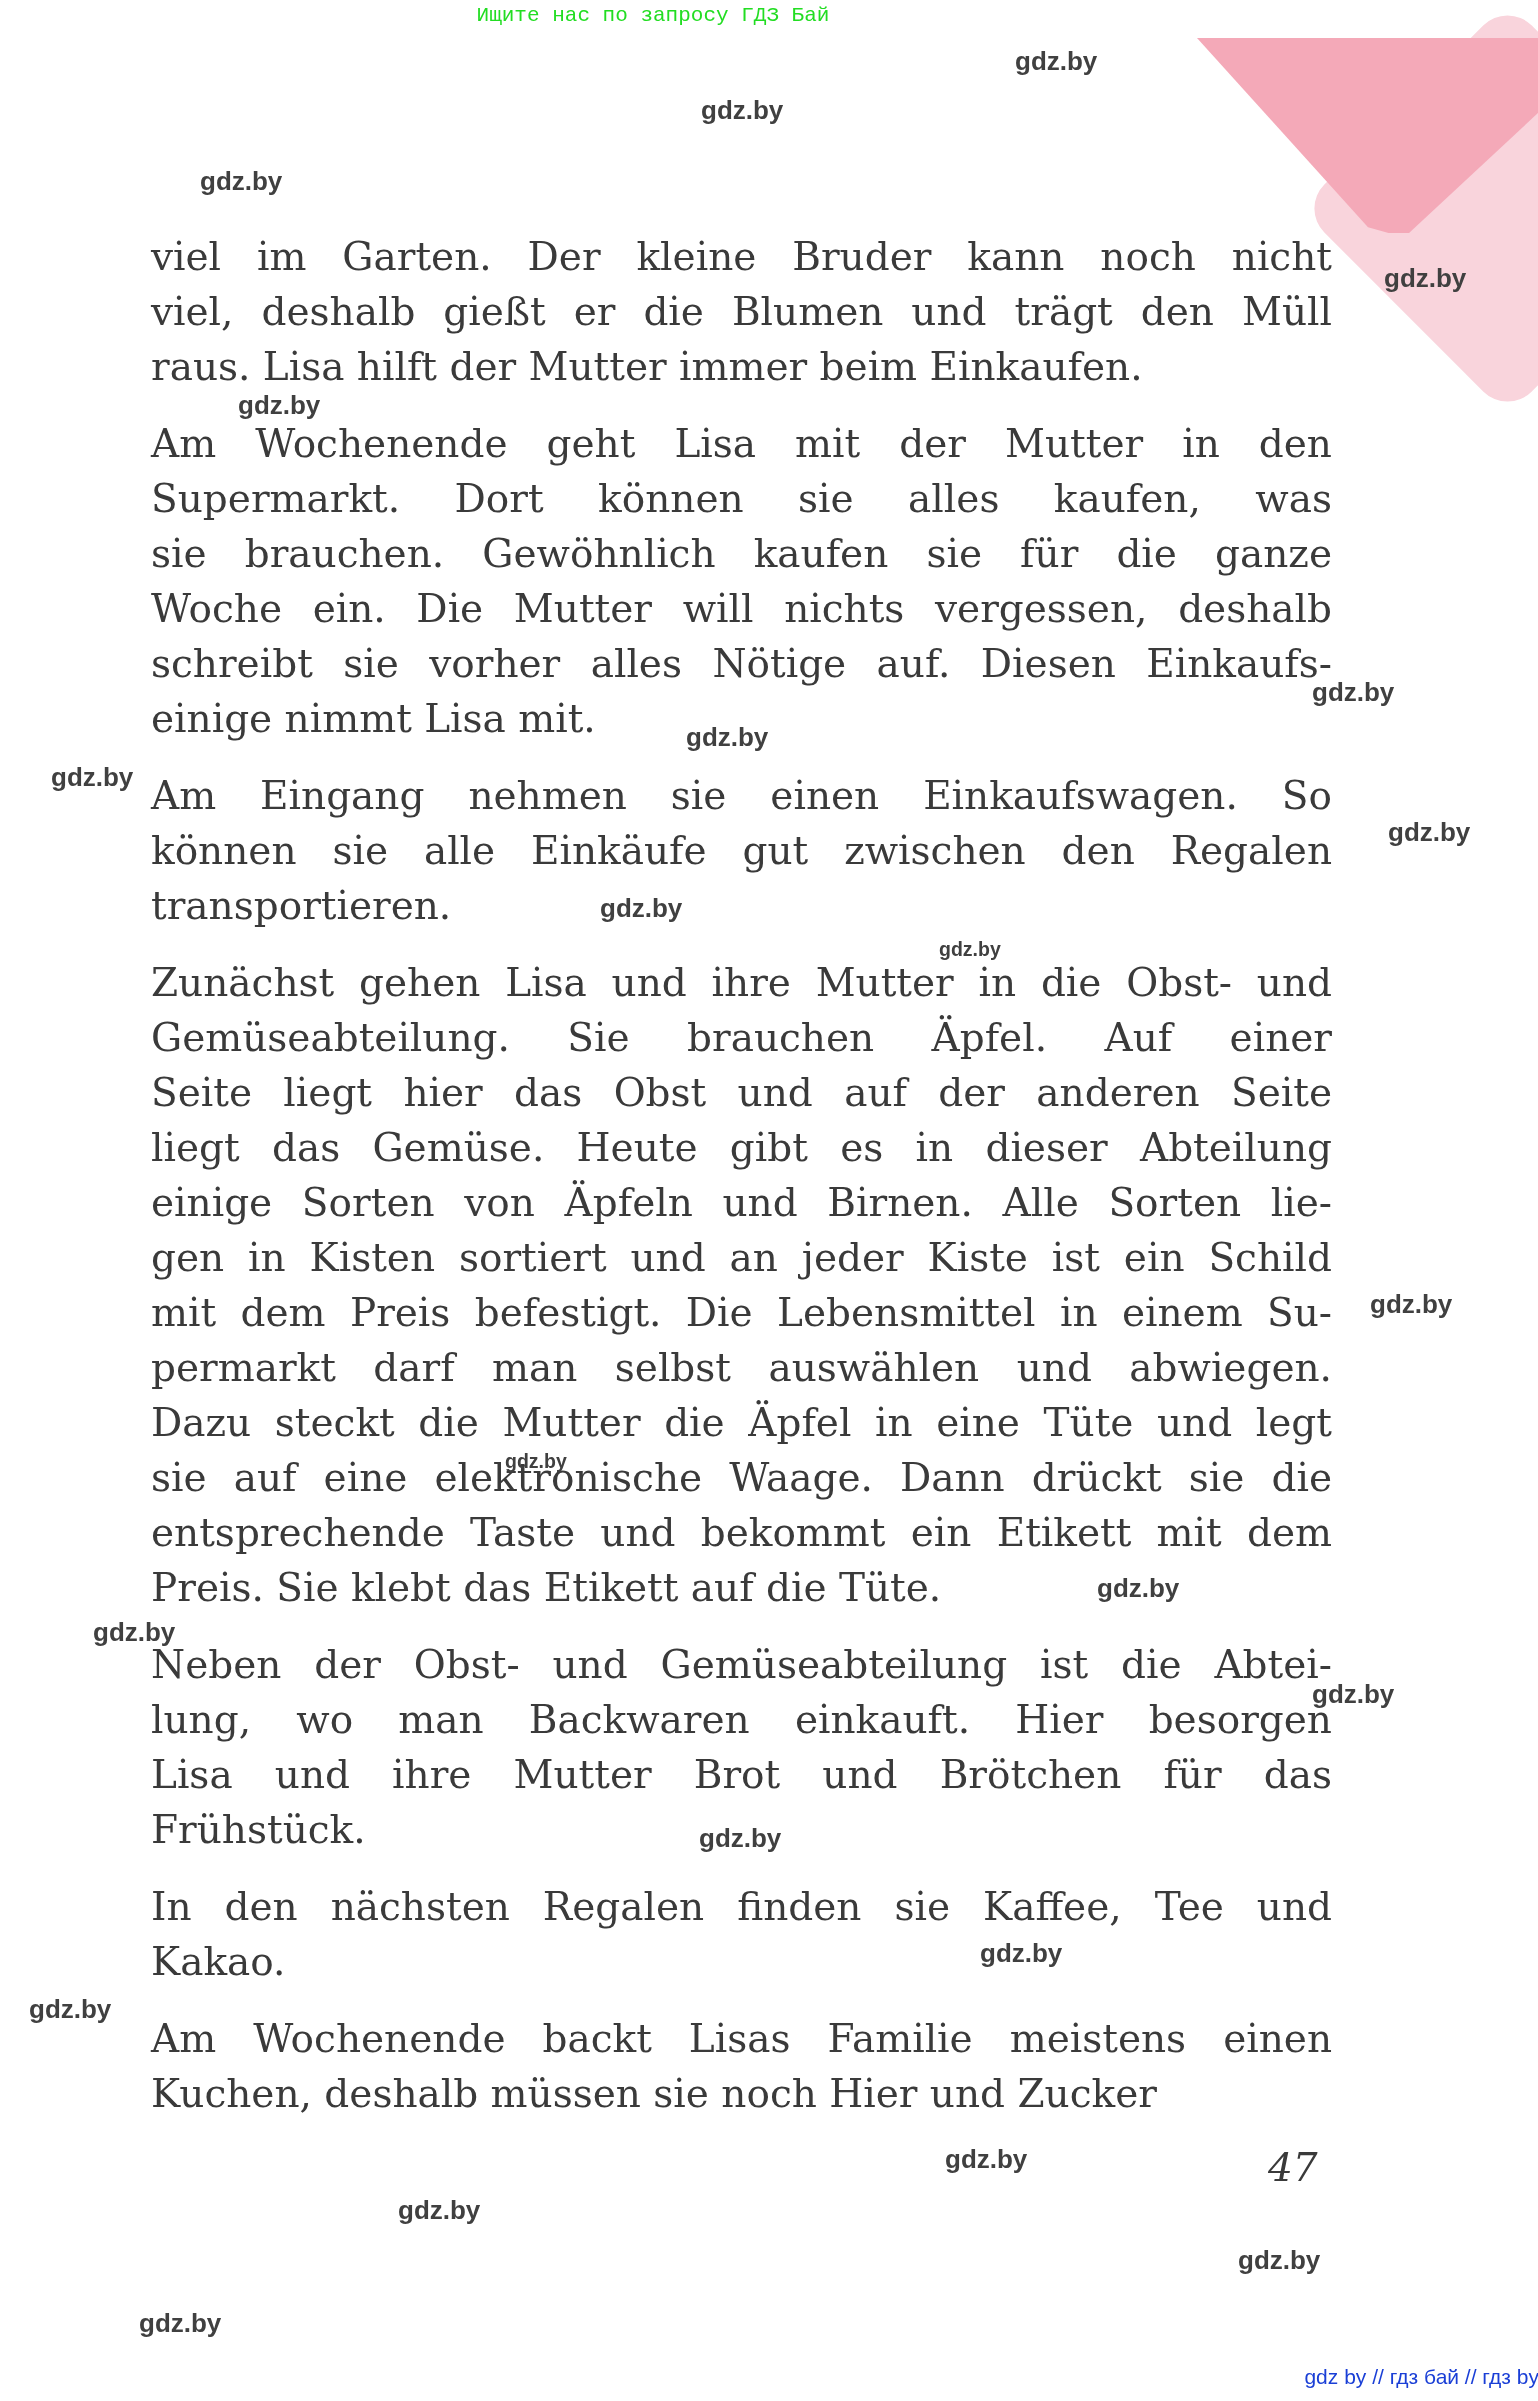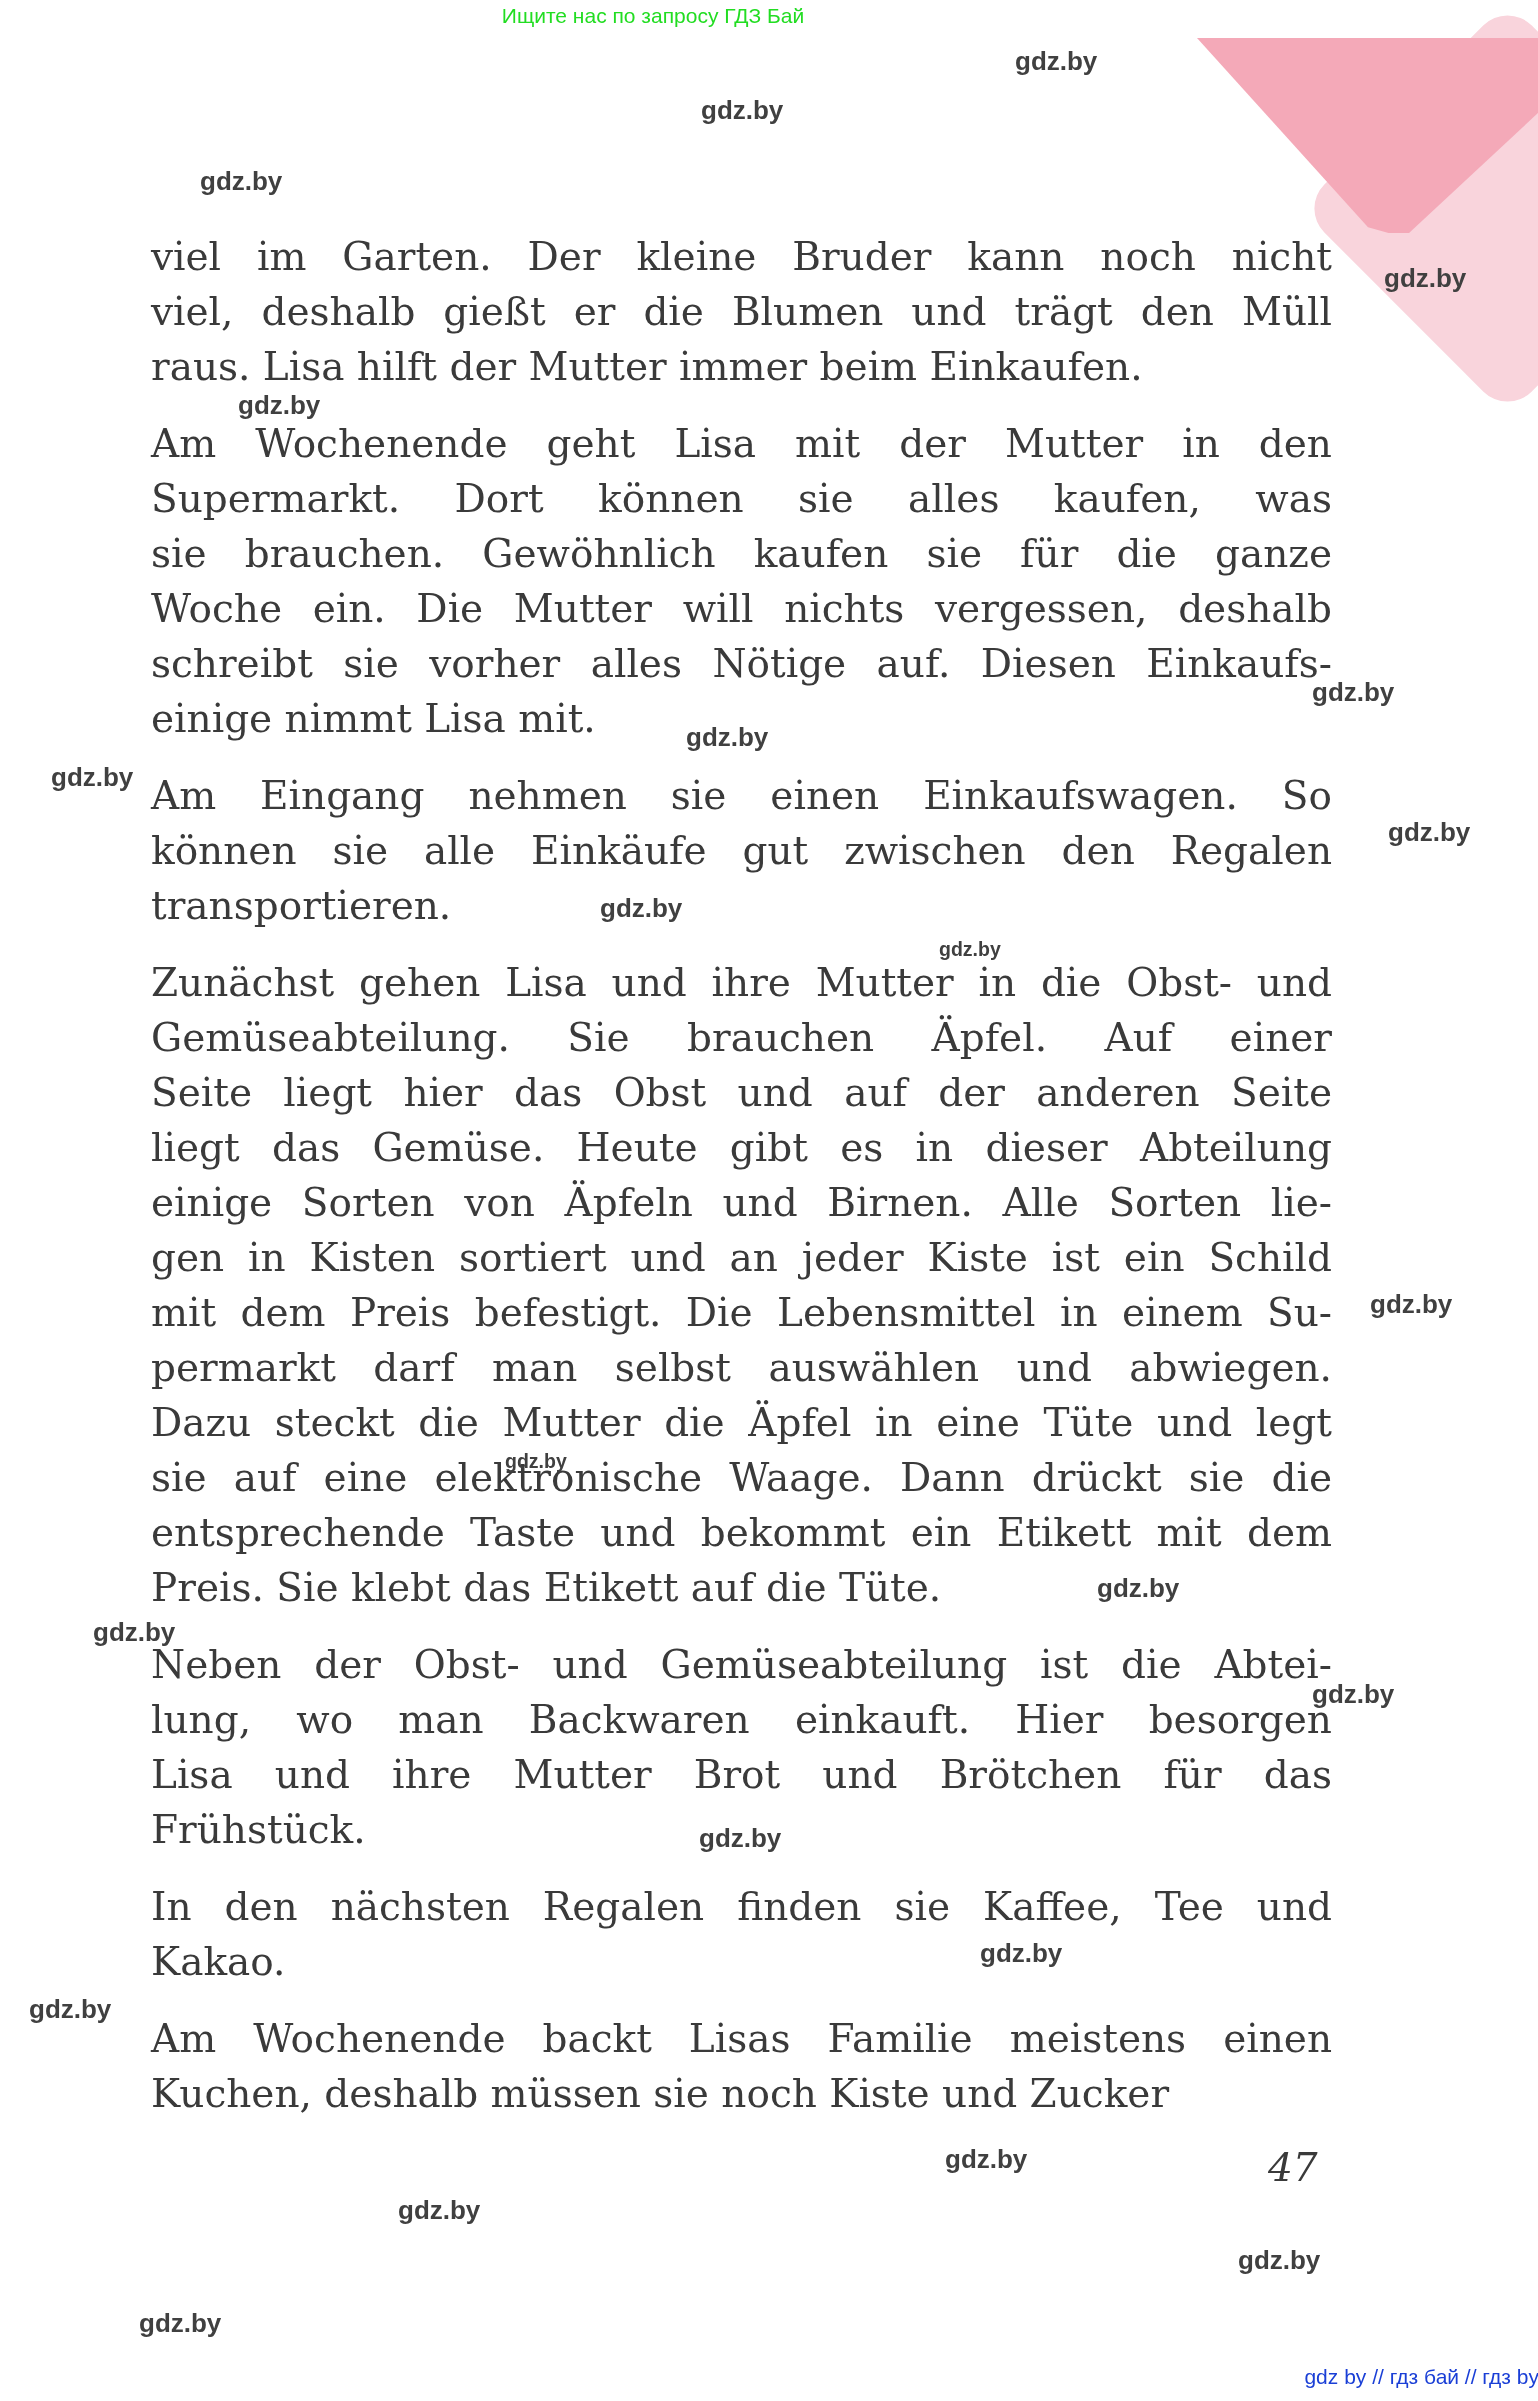--- a/index.html
+++ b/index.html
@@ -1,21 +1,21 @@
 <!DOCTYPE html>
 <html style="font-size:14px"><head>
 <meta charset="utf-8">
 <style>
   html, body { margin: 0; padding: 0; background: #ffffff; }
   body { width: 1539px; height: 2401px; position: relative; overflow: hidden; }
   .page { position: absolute; left: 0; top: 0; width: 1539px; height: 2401px; }
 
   .header-search {
     position: absolute; top: 3.5px; left: 0; width: 1306px; text-align: center;
-    font-family: Liberation Sans, sans-serif; font-size: 21px; color: #22dd22;
+    font-family: Liberation Mono, monospace; font-size: 21px; color: #22dd22;
   }
 
   .deco { position: absolute; }
   .deco-light {
     left: 1361px; top: 62px; width: 293px; height: 293px; background: #f9d4dc;
     border-radius: 34px; transform: rotate(45deg); transform-origin: center;
   }
   .deco-dark {
     position: absolute; left: 1197px; top: 38px; width: 342px; height: 195px;
     background: #f4a9b8;
@@ -98,21 +98,21 @@
         <span class="line">lung, wo man Backwaren einkauft. Hier besorgen</span>
         <span class="line">Lisa und ihre Mutter Brot und Brötchen für das</span>
         <span class="line last">Frühstück.</span>
       </p>
       <p class="para">
         <span class="line">In den nächsten Regalen finden sie Kaffee, Tee und</span>
         <span class="line last">Kakao.</span>
       </p>
       <p class="para">
         <span class="line">Am Wochenende backt Lisas Familie meistens einen</span>
-        <span class="line last">Kuchen, deshalb müssen sie noch Kiste und Zucker</span>
+        <span class="line last">Kuchen, deshalb müssen sie noch Hier und Zucker</span>
       </p>
     </div>
 
   <div class="page-number">47</div>
 
   <div id="watermarks">
       <div class="wm" style="left: 1015px; top: 46px;">gdz.by</div>
       <div class="wm" style="left: 701px; top: 95px;">gdz.by</div>
       <div class="wm" style="left: 200px; top: 166px;">gdz.by</div>
       <div class="wm" style="left: 1384px; top: 263px;">gdz.by</div>

